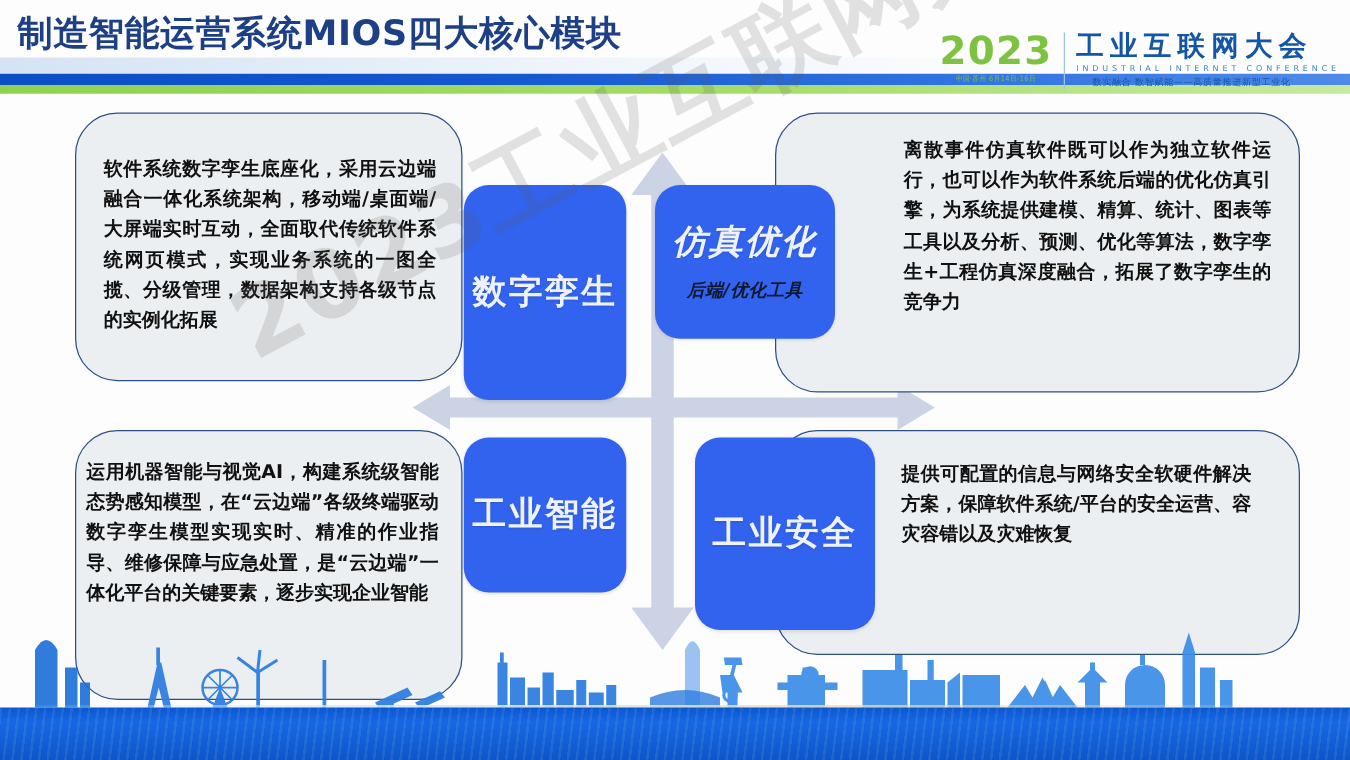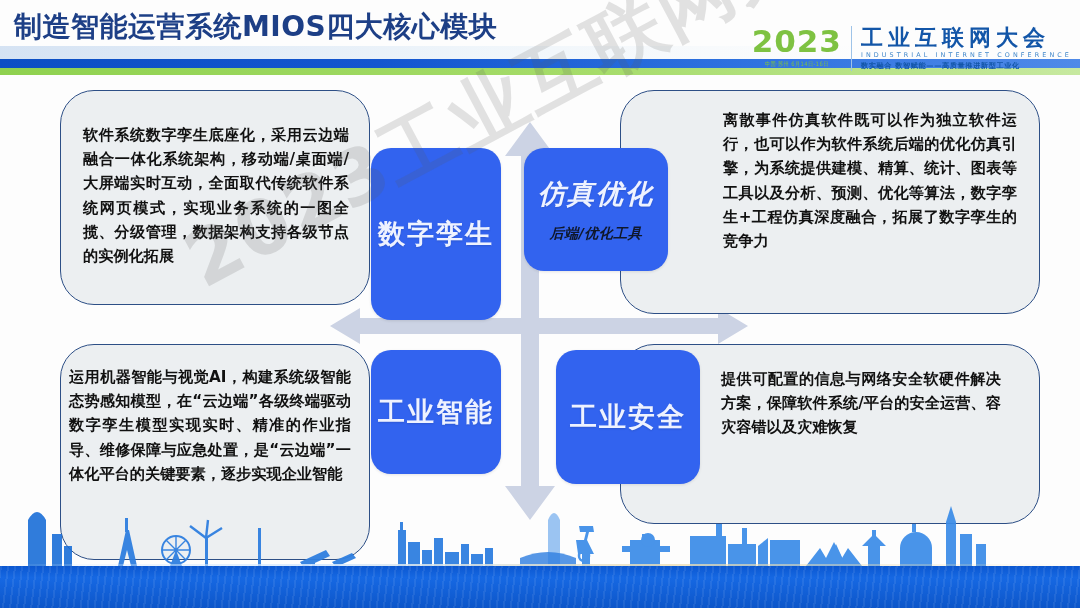--- a/index.html
+++ b/index.html
@@ -42,21 +42,21 @@
   }
   .logo-sep{width:1px;background:#9ec3e8;align-self:stretch;margin-right:9px;}
   .logo-right{display:flex;flex-direction:column;}
   .logo-cn{
     font-size:22px;line-height:24px;font-weight:700;color:#1356a8;letter-spacing:5px;
   }
   .logo-en{
     font-size:6.4px;line-height:9px;color:#3f86c9;letter-spacing:3.1px;margin-top:1px;text-align:center;
   }
   .logo-tag{
-    font-size:7.2px;line-height:10px;color:#1356a8;letter-spacing:.6px;font-weight:700;margin-top:1px;
+    font-size:7.2px;line-height:10px;color:#1356a8;letter-spacing:.6px;font-weight:400;margin-top:1px;margin-left:13px;
   }
 
   
   .card{
     position:absolute;background:#eceff1;border:1.4px solid #2d4f86;
     border-radius:34px;box-sizing:border-box;
   }
   .card p{
     margin:0;color:#111;font-weight:700;
     font-size:15.2px;line-height:24.2px;text-align:justify;
@@ -91,21 +91,21 @@
   .mod .mt{
     color:#eef2ff;font-size:27px;line-height:34px;font-weight:700;letter-spacing:2px;
     text-shadow:0 1px 2px rgba(0,0,0,.12);
   }
   .mod .ms{
     color:#0f172a;font-size:14px;line-height:20px;font-weight:700;margin-top:12px;letter-spacing:.5px;
   }
   #mod-dt{left:371px;top:148px;width:130px;height:172px;}
   #mod-so{left:524px;top:148px;width:144px;height:123px;font-style:italic;}
   #mod-ii{left:371px;top:350px;width:130px;height:124px;}
-  #mod-is{left:556px;top:350px;width:144px;height:134px;}
+  #mod-is{left:556px;top:350px;width:144px;height:154px;}
 
   
   .wm{
     position:absolute;left:168px;top:222px;
     font-size:76px;font-weight:700;color:rgba(90,90,90,.17);
     white-space:nowrap;transform:rotate(-28deg);transform-origin:left top;
     pointer-events:none;letter-spacing:2px;
   }
 
   

